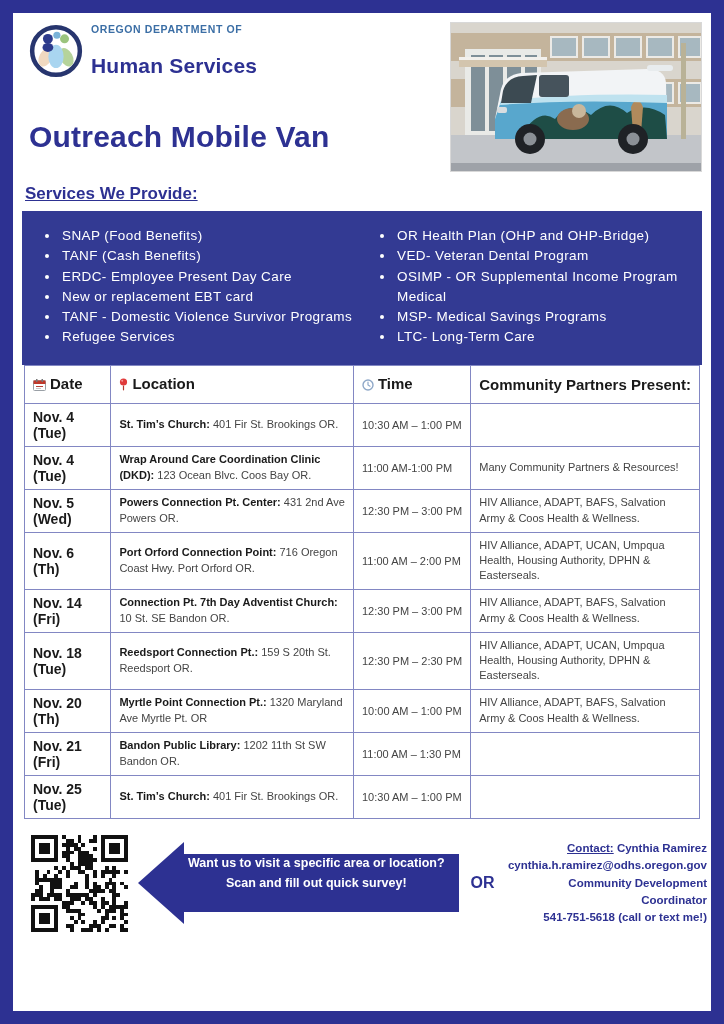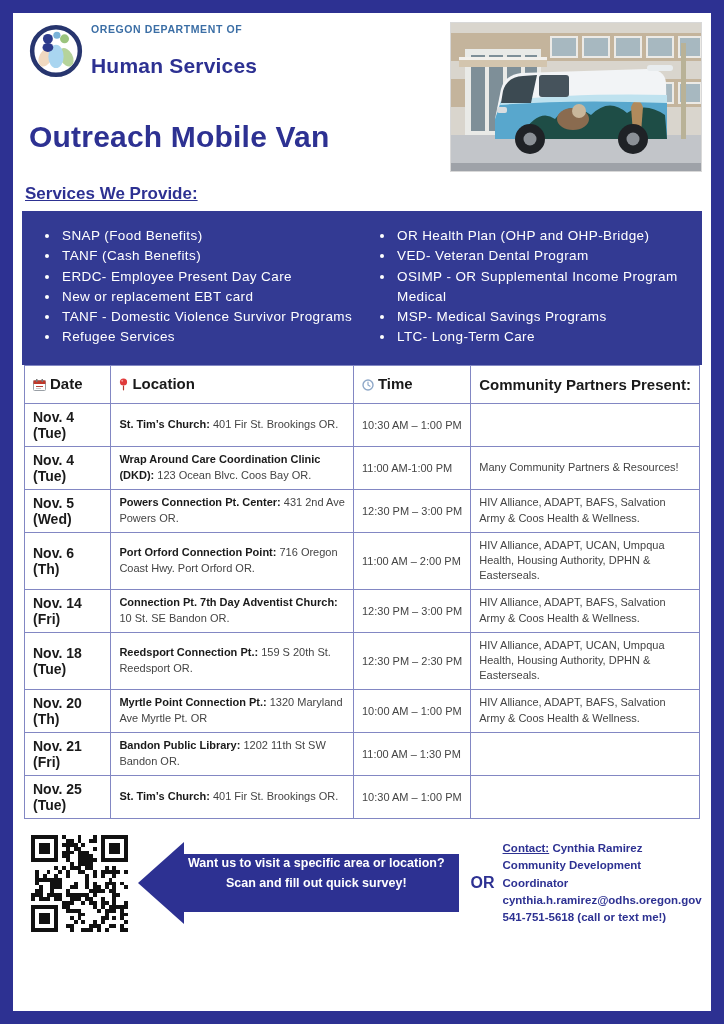--- a/index.html
+++ b/index.html
@@ -69,21 +69,21 @@
     border-right:46px solid #2d3192;
   }
   .arrow-body {
     background:#2d3192; color:#ffffff; height:58px;
     display:flex; flex-direction:column; 
     padding:0 14px 0 4px; text-align:center;
   }
   .arrow-body div { font-size:12.5px; font-weight:bold; line-height:1.55; white-space:nowrap; }
   .or-label { color:#2d3192; font-size:16px; font-weight:bold; margin:0 8px 0 12px; }
   .contact {
-    flex:1; text-align:left; color:#2d3192;
+    flex:1; text-align:right; color:#2d3192;
     font-size:11.5px; font-weight:bold; line-height:1.5;
   }
   .contact .u { text-decoration:underline; }
 </style>
 </head>
 <body>
 
 <div class="page">
 
   <div class="header">
@@ -485,19 +485,19 @@
     <div class="arrow-wrap">
       <div class="arrow-tip"></div>
       <div class="arrow-body">
         <div>Want us to visit a specific area or location?</div>
         <div>Scan and fill out quick survey!</div>
       </div>
     </div>
     <div class="or-label">OR</div>
     <div class="contact">
       <div><span class="u">Contact:</span><span> Cynthia Ramirez</span></div>
+      <div>cynthia.h.ramirez@odhs.oregon.gov</div>
       <div>Community Development Coordinator</div>
-      <div>cynthia.h.ramirez@odhs.oregon.gov</div>
       <div>541-751-5618 (call or text me!)</div>
     </div>
   </div>
 
 </div>
 
 </body></html>

